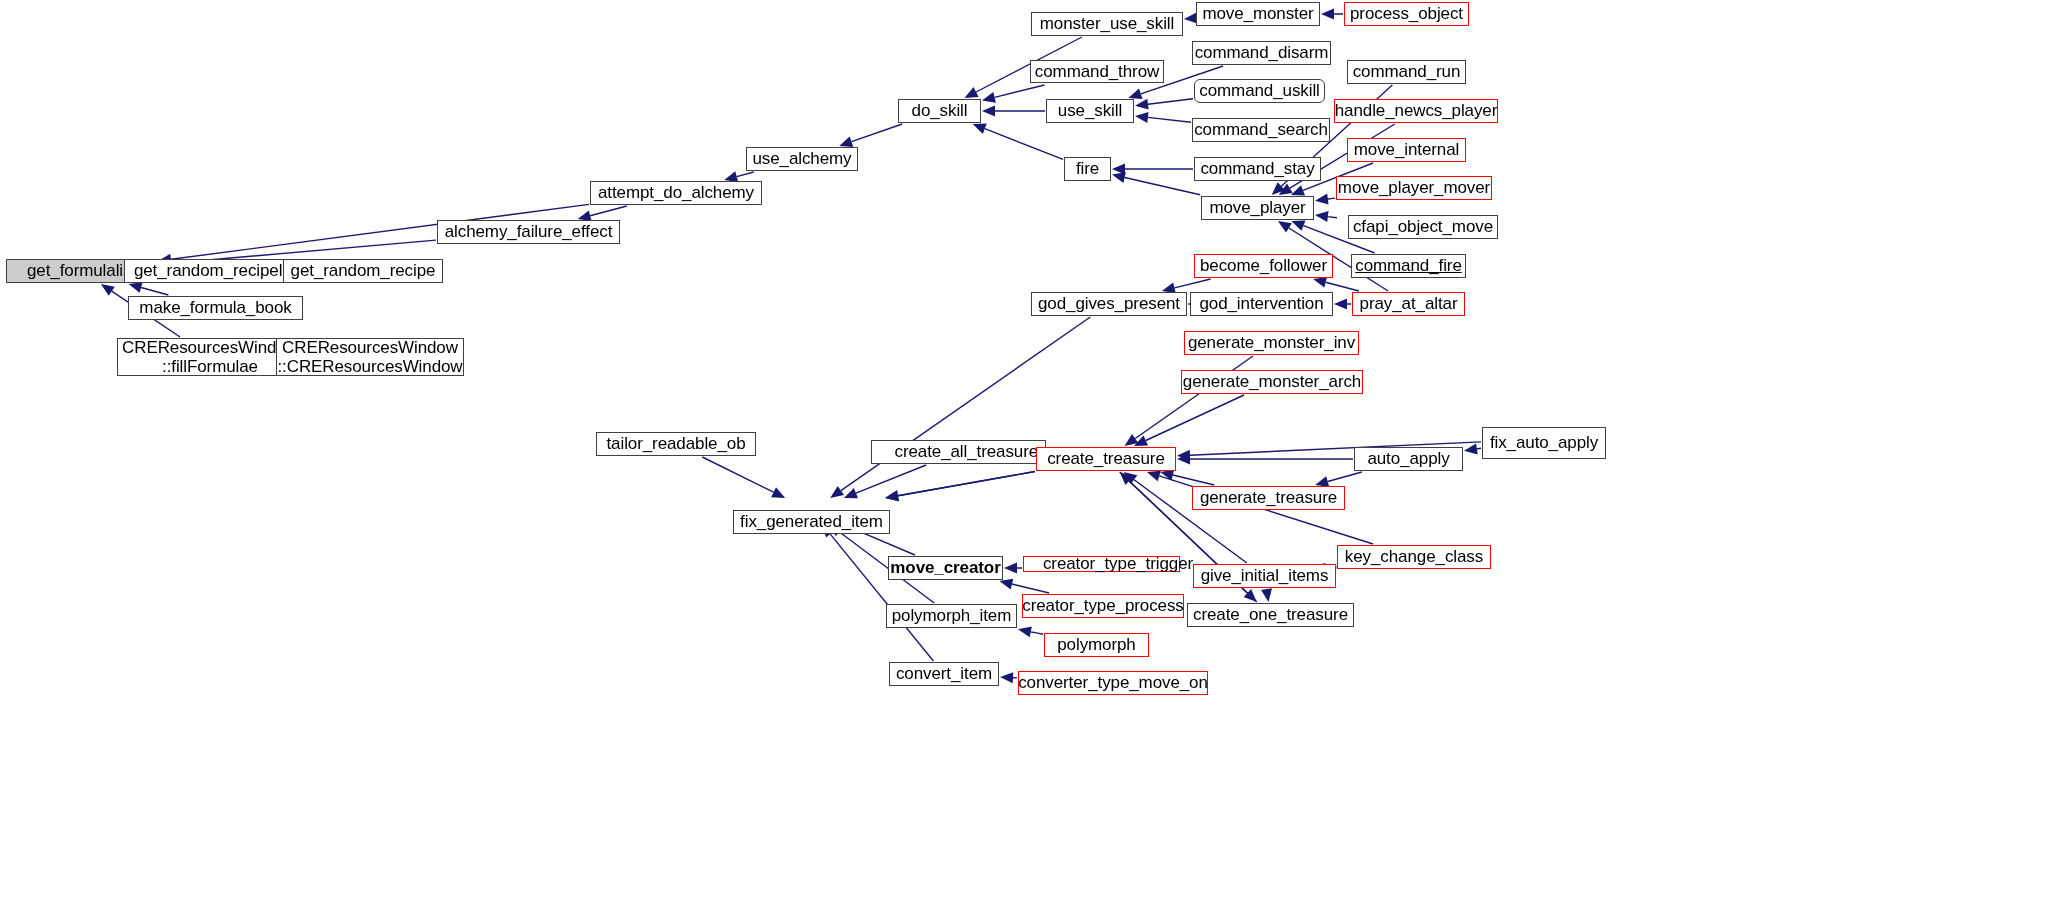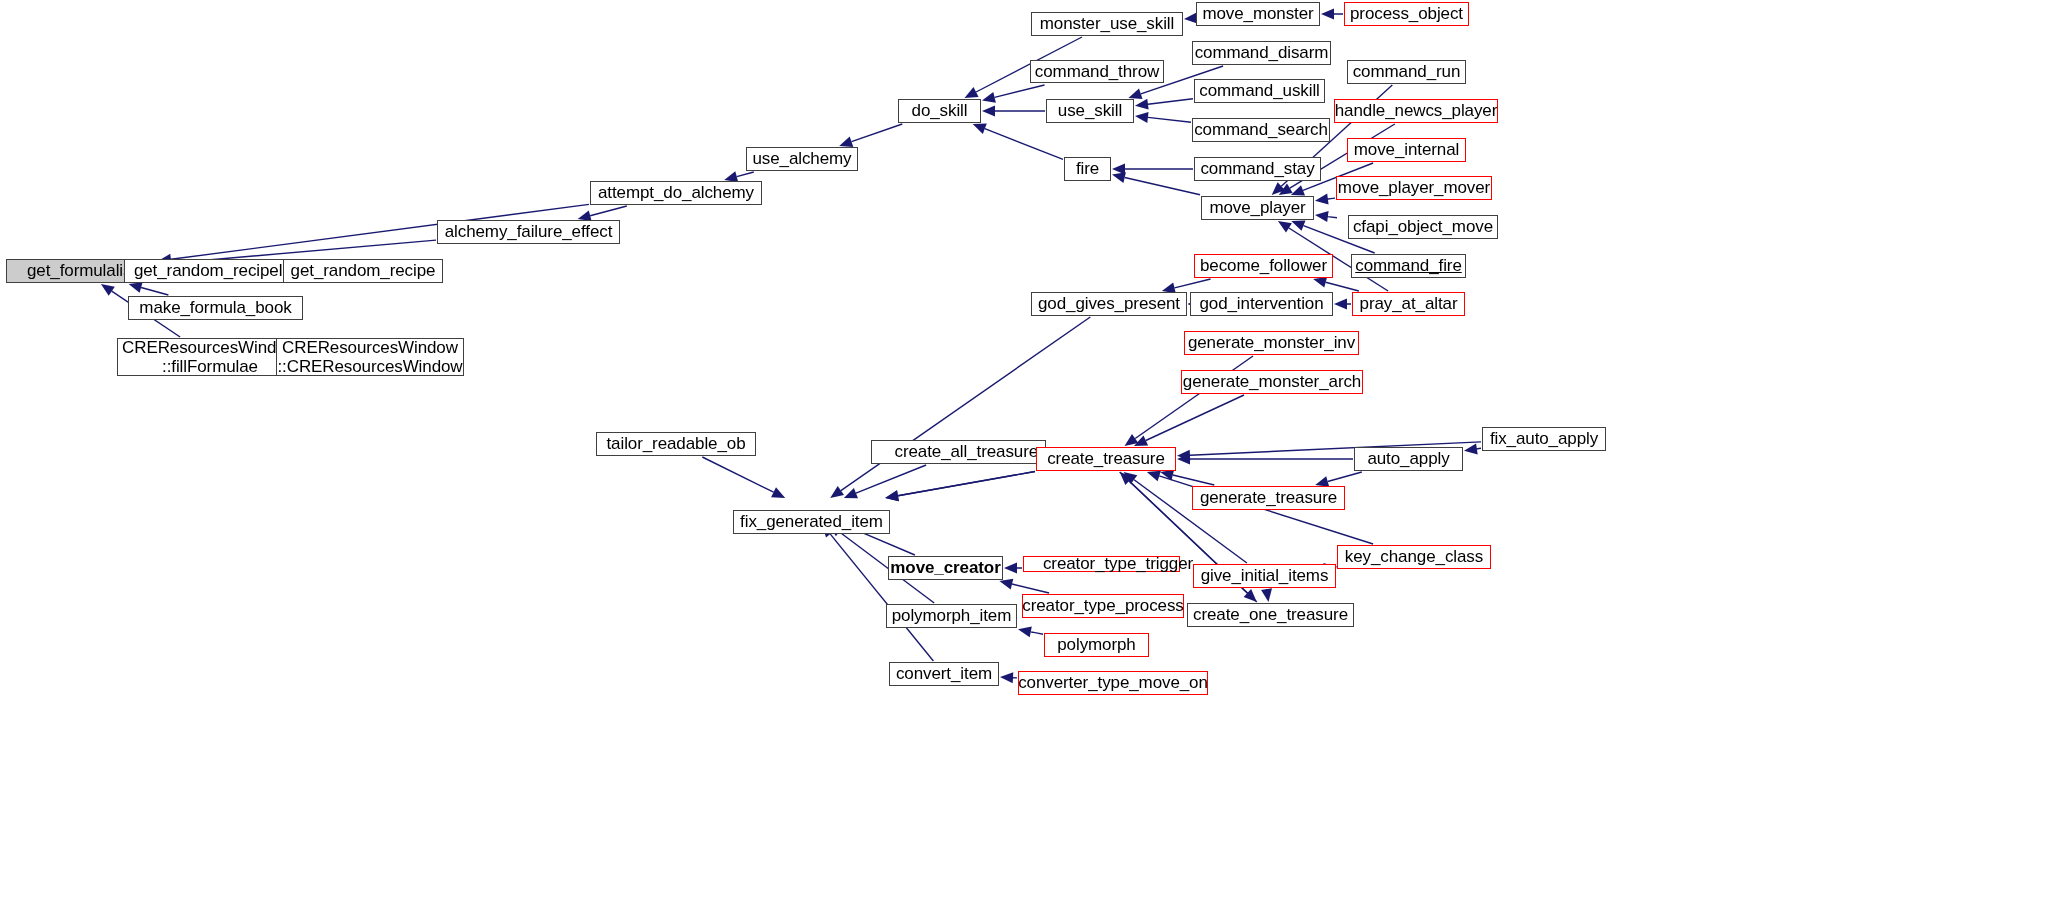--- a/index.html
+++ b/index.html
@@ -185,41 +185,41 @@
     <div class="gnode" style="left: 590px; top: 181px; width: 172px; height: 24px;">attempt_do_alchemy</div>
     <div class="gnode" style="left: 746px; top: 147px; width: 112px; height: 24px;">use_alchemy</div>
     <div class="gnode" style="left: 898px; top: 99px; width: 83px; height: 24px;">do_skill</div>
     <div class="gnode" style="left: 1031px; top: 12px; width: 152px; height: 24px;">monster_use_skill</div>
     <div class="gnode" style="left: 1030px; top: 60px; width: 134px; height: 23px;">command_throw</div>
     <div class="gnode" style="left: 1046px; top: 99px; width: 88px; height: 24px;">use_skill</div>
     <div class="gnode" style="left: 1064px; top: 157px; width: 47px; height: 24px;">fire</div>
     <div class="gnode" style="left: 1196px; top: 2px; width: 124px; height: 24px;">move_monster</div>
     <div class="gnode red" style="left: 1344px; top: 2px; width: 125px; height: 24px;">process_object</div>
     <div class="gnode" style="left: 1192px; top: 41px; width: 139px; height: 24px;">command_disarm</div>
-    <div class="gnode" style="left: 1194px; top: 79px; width: 131px; height: 24px;">command_uskill</div>
+    <div class="gnode" style="left: 1194px; top: 79px; width: 131px; height: 24px; border-radius: 6px;">command_uskill</div>
     <div class="gnode" style="left: 1192px; top: 118px; width: 138px; height: 24px;">command_search</div>
     <div class="gnode" style="left: 1194px; top: 157px; width: 127px; height: 24px;">command_stay</div>
     <div class="gnode" style="left: 1347px; top: 60px; width: 119px; height: 24px;">command_run</div>
     <div class="gnode red" style="left: 1334px; top: 99px; width: 164px; height: 24px;">handle_newcs_player</div>
     <div class="gnode red" style="left: 1347px; top: 138px; width: 119px; height: 24px;">move_internal</div>
     <div class="gnode" style="left: 1201px; top: 196px; width: 113px; height: 24px;">move_player</div>
     <div class="gnode red" style="left: 1336px; top: 176px; width: 156px; height: 24px;">move_player_mover</div>
     <div class="gnode" style="left: 1338px; top: 215px; width: 150px; height: 24px; margin-left: 10px;">cfapi_object_move</div>
     <div class="gnode" style="left: 1351px; top: 254px; width: 115px; height: 24px; text-decoration: underline;">command_fire</div>
     <div class="gnode" style="left: 1031px; top: 292px; width: 156px; height: 24px;">god_gives_present</div>
     <div class="gnode red" style="left: 1194px; top: 254px; width: 139px; height: 24px;">become_follower</div>
     <div class="gnode" style="left: 1190px; top: 292px; width: 143px; height: 24px;">god_intervention</div>
     <div class="gnode red" style="left: 1352px; top: 292px; width: 113px; height: 24px;">pray_at_altar</div>
     <div class="gnode red" style="left: 1184px; top: 331px; width: 175px; height: 24px;">generate_monster_inv</div>
     <div class="gnode red" style="left: 1181px; top: 370px; width: 182px; height: 24px;">generate_monster_arch</div>
     <div class="gnode" style="left: 596px; top: 432px; width: 160px; height: 24px;">tailor_readable_ob</div>
     <div class="gnode" style="left: 871px; top: 440px; width: 175px; height: 24px; padding-left: 24px;">create_all_treasures</div>
     <div class="gnode red" style="left: 1036px; top: 447px; width: 140px; height: 24px;">create_treasure</div>
     <div class="gnode" style="left: 1354px; top: 447px; width: 109px; height: 24px;">auto_apply</div>
-    <div class="gnode" style="left: 1482px; top: 427px; width: 124px; height: 24px;">fix_auto_apply</div>
+    <div class="gnode" style="left: 1482px; top: 427px; width: 124px; height: 32px;">fix_auto_apply</div>
     <div class="gnode red" style="left: 1192px; top: 486px; width: 153px; height: 24px;">generate_treasure</div>
     <div class="gnode" style="left: 733px; top: 499px; width: 157px; height: 24px; margin-top: 11px;">fix_generated_item</div>
     <div class="gnode red" style="left: 1337px; top: 545px; width: 154px; height: 24px;">key_change_class</div>
     <div class="gnode red" style="left: 1193px; top: 564px; width: 143px; height: 24px;">give_initial_items</div>
     <div class="gnode" style="left: 888px; top: 556px; width: 115px; height: 24px; font-weight: bold;">move_creator</div>
     <div class="gnode red" style="left: 1023px; top: 556px; width: 157px; height: 16px; padding-left: 33px;">creator_type_trigger</div>
     <div class="gnode red" style="left: 1022px; top: 594px; width: 162px; height: 24px;">creator_type_process</div>
     <div class="gnode" style="left: 1187px; top: 603px; width: 167px; height: 24px;">create_one_treasure</div>
     <div class="gnode" style="left: 886px; top: 604px; width: 131px; height: 24px;">polymorph_item</div>
     <div class="gnode red" style="left: 1044px; top: 633px; width: 105px; height: 24px;">polymorph</div>

